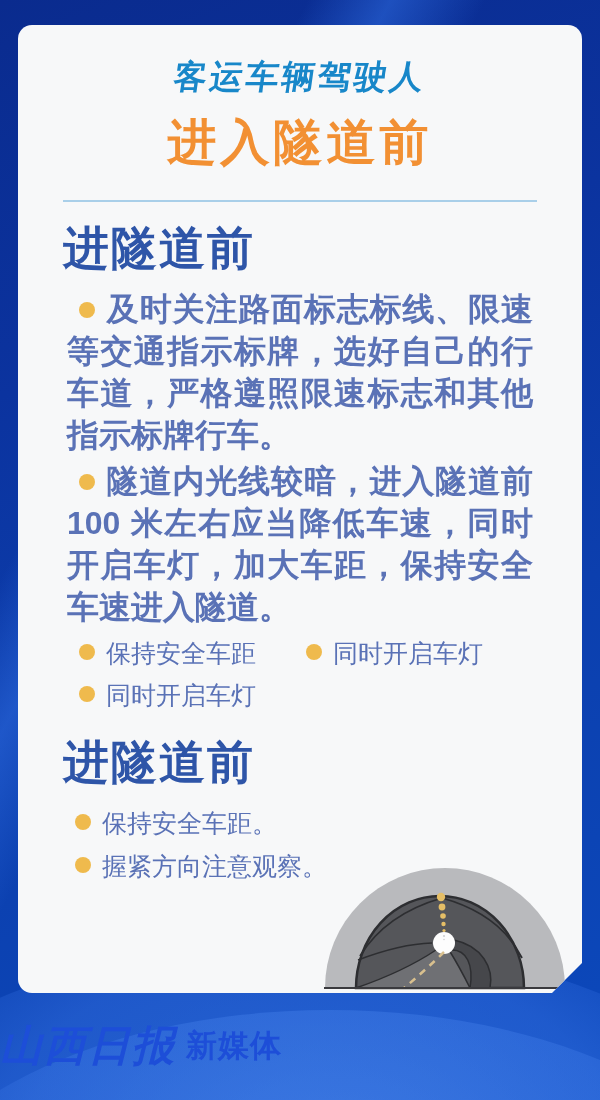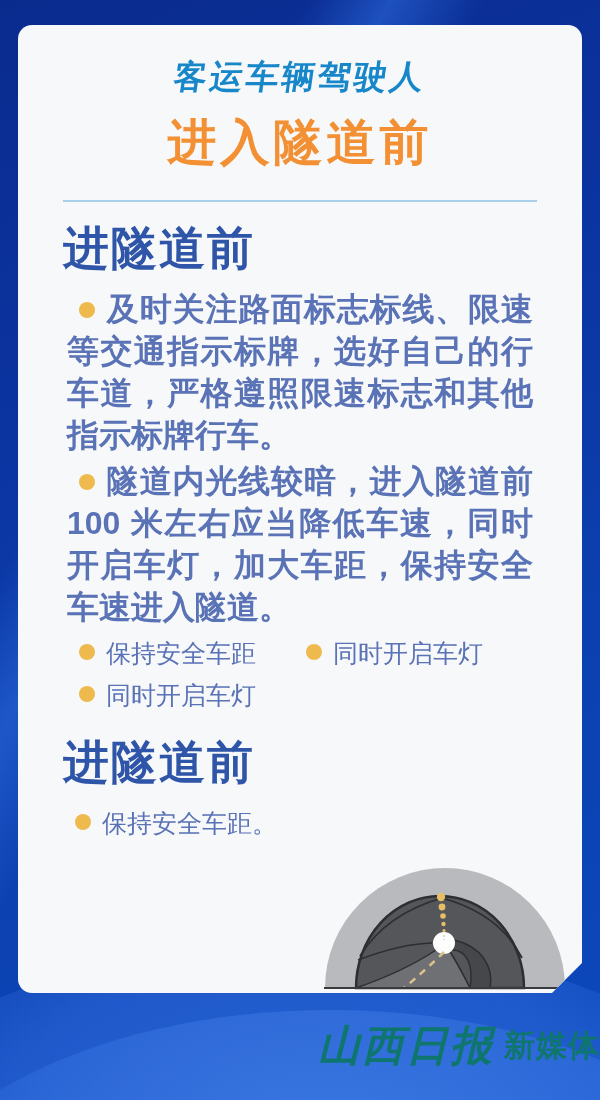--- a/index.html
+++ b/index.html
@@ -49,21 +49,21 @@
     display:inline-block;width:16px;height:16px;border-radius:50%;
     background:#efba4d;margin-right:11px;vertical-align:2px;
   }
   .grid2{display:grid;grid-template-columns:227px auto;margin:4px;line-height:42px;}
   .grid-cell{color:#5a72b6;font-size:25px;text-indent:12px;white-space:nowrap;}
   .list-line{margin:0;color:#5a72b6;font-size:25px;line-height:43px;text-indent:12px;}
 
   .tunnel{position:absolute;left:302px;top:815px;}
 
   .footer{
-    position:absolute;left:0;width:600px;top:1018px;text-align:right;color:#0f766e;
+    position:absolute;left:0;width:600px;top:1018px;text-align:left;color:#1d4ed8;
   }
   .brand-script{
     font-family:"DejaVu Serif",serif;font-style:italic;font-weight:bold;
     font-size:42px;letter-spacing:2px;vertical-align:middle;
   }
   .brand-suffix{
     font-size:31px;font-weight:bold;margin-left:10px;vertical-align:middle;letter-spacing:1px;
   }
 </style>
 </head>
@@ -83,20 +83,21 @@
   <p class="body-text"><span class="dot"></span><span>隧道内光线较暗，进入隧道前 100 米左右应当降低车速，同时开启车灯，加大车距，保持安全车速进入隧道。</span></p>
 
   <div class="grid2">
     <div class="grid-cell"><span class="dot"></span><span>保持安全车距</span></div>
     <div class="grid-cell"><span class="dot"></span><span>同时开启车灯</span></div>
     <div class="grid-cell"><span class="dot"></span><span>同时开启车灯</span></div>
   </div>
 
   <div class="sec-heading">进隧道前</div>
   <p class="list-line"><span class="dot"></span><span>保持安全车距。</span></p>
+  <p class="list-line"><span class="dot"></span><span>握紧方向注意观察。</span></p>
 
   <svg class="tunnel" width="250" height="153" viewBox="0 0 250 153">
 
     <path d="M 5 148 A 120 120 0 0 1 245 148 Z" fill="#b9babd"></path>
 
     <path d="M 36 148 A 84 92 0 0 1 204 148 Z" fill="#55565a" stroke="#2d2e31" stroke-width="2.5"></path>
 
     <path d="M 122 58 Q 66 74 40 116" fill="none" stroke="#2d2e31" stroke-width="1.8"></path>
     <path d="M 122 58 Q 180 74 202 118" fill="none" stroke="#2d2e31" stroke-width="1.8"></path>
     <path d="M 38 120 Q 80 104 112 103" fill="none" stroke="#2d2e31" stroke-width="1.5"></path>

